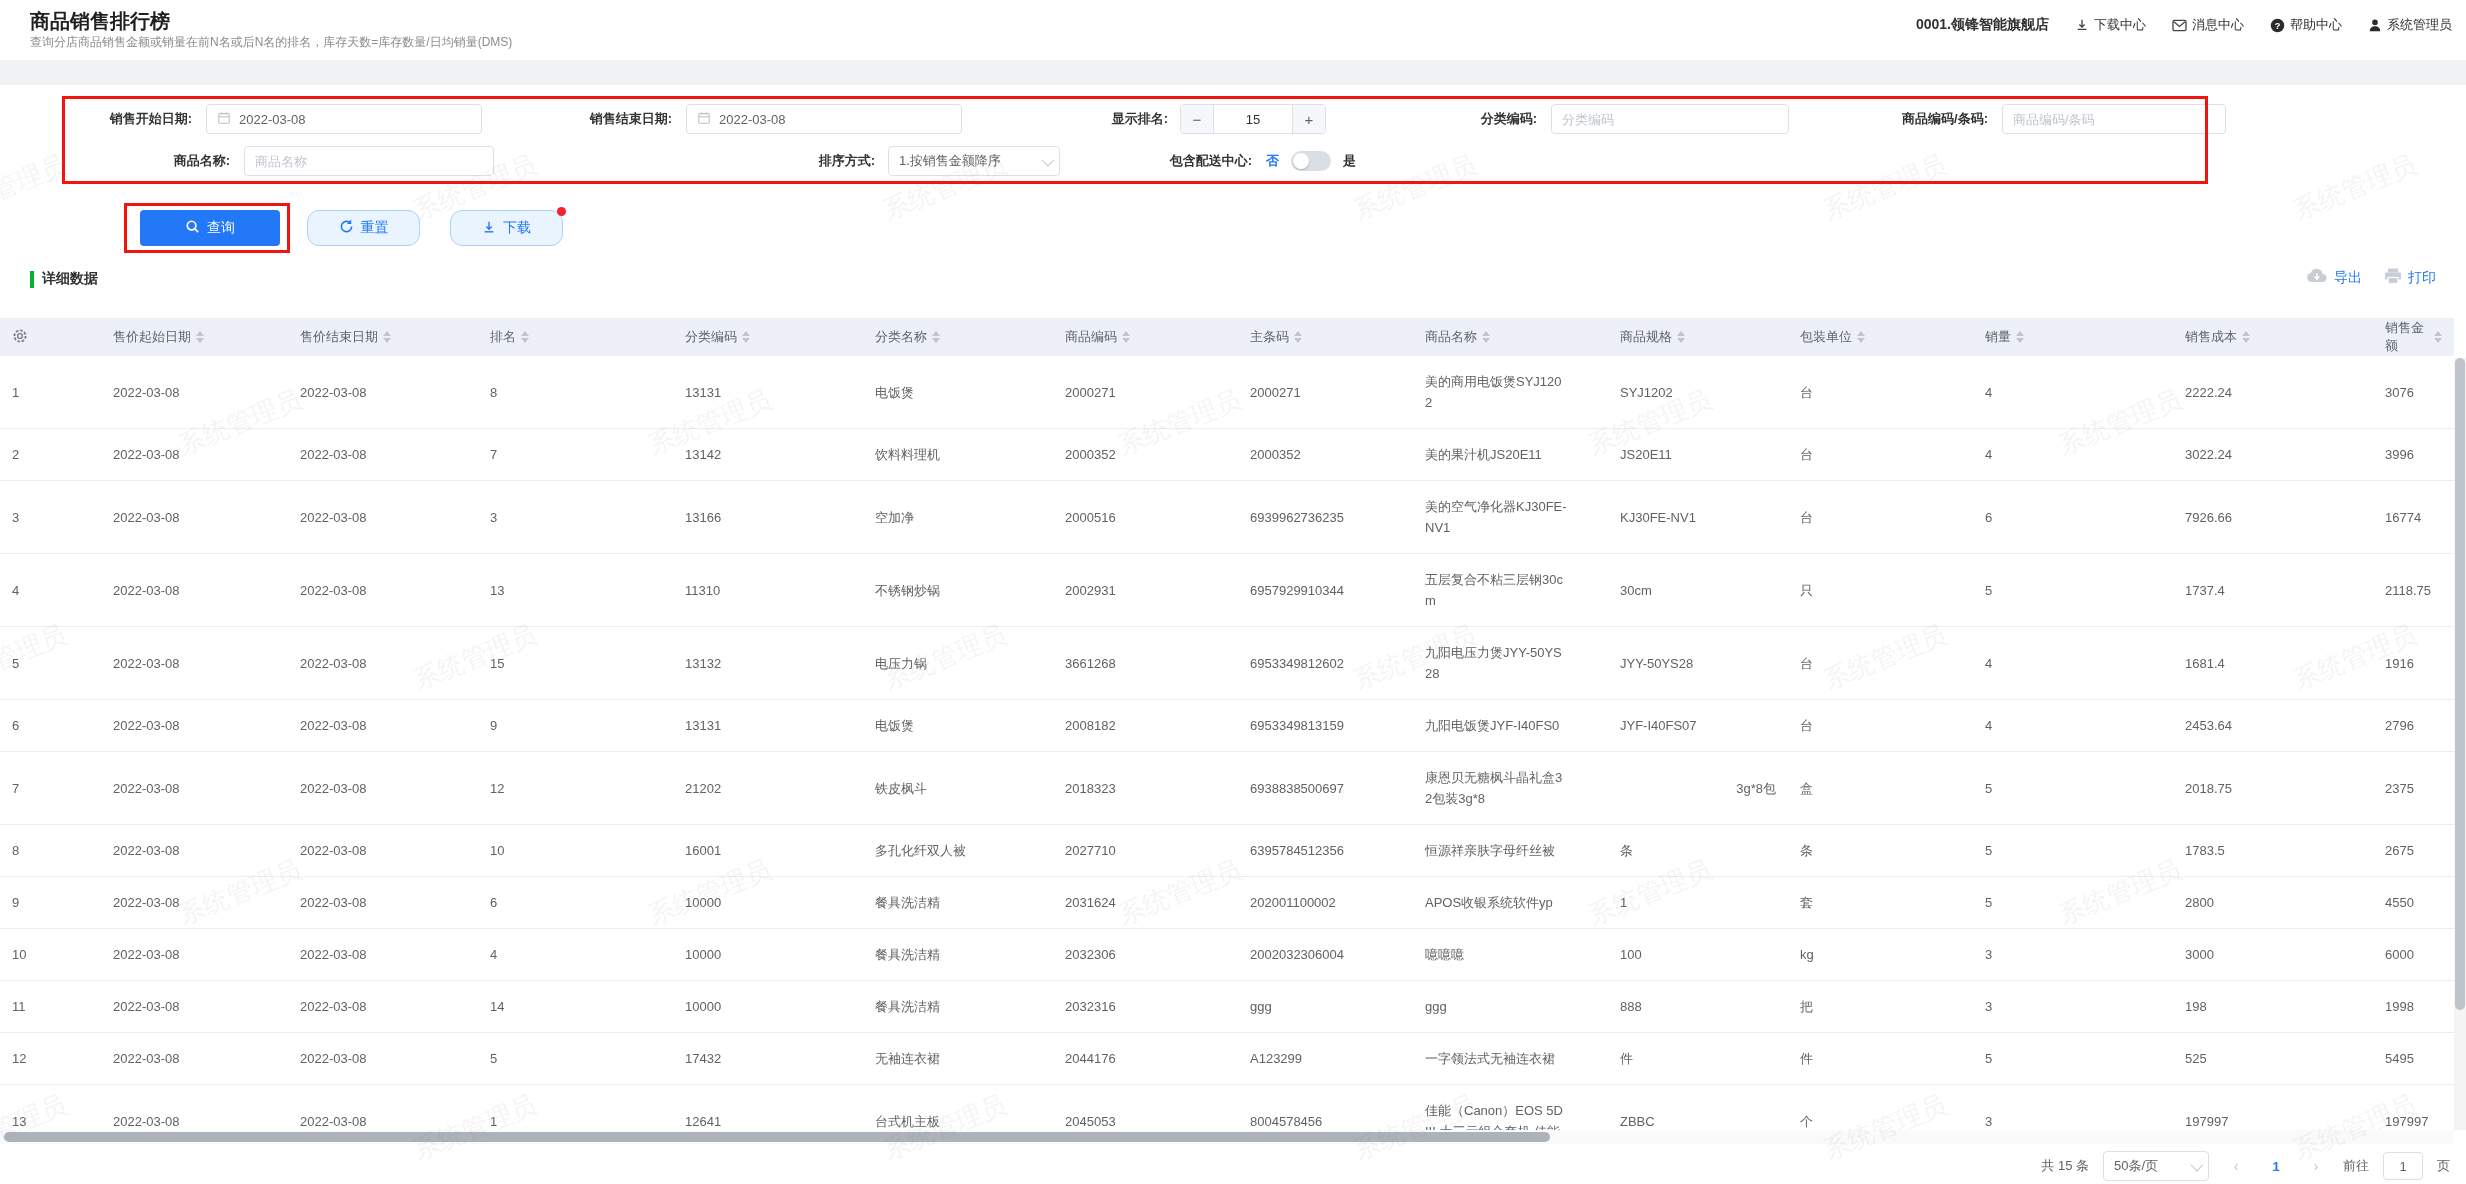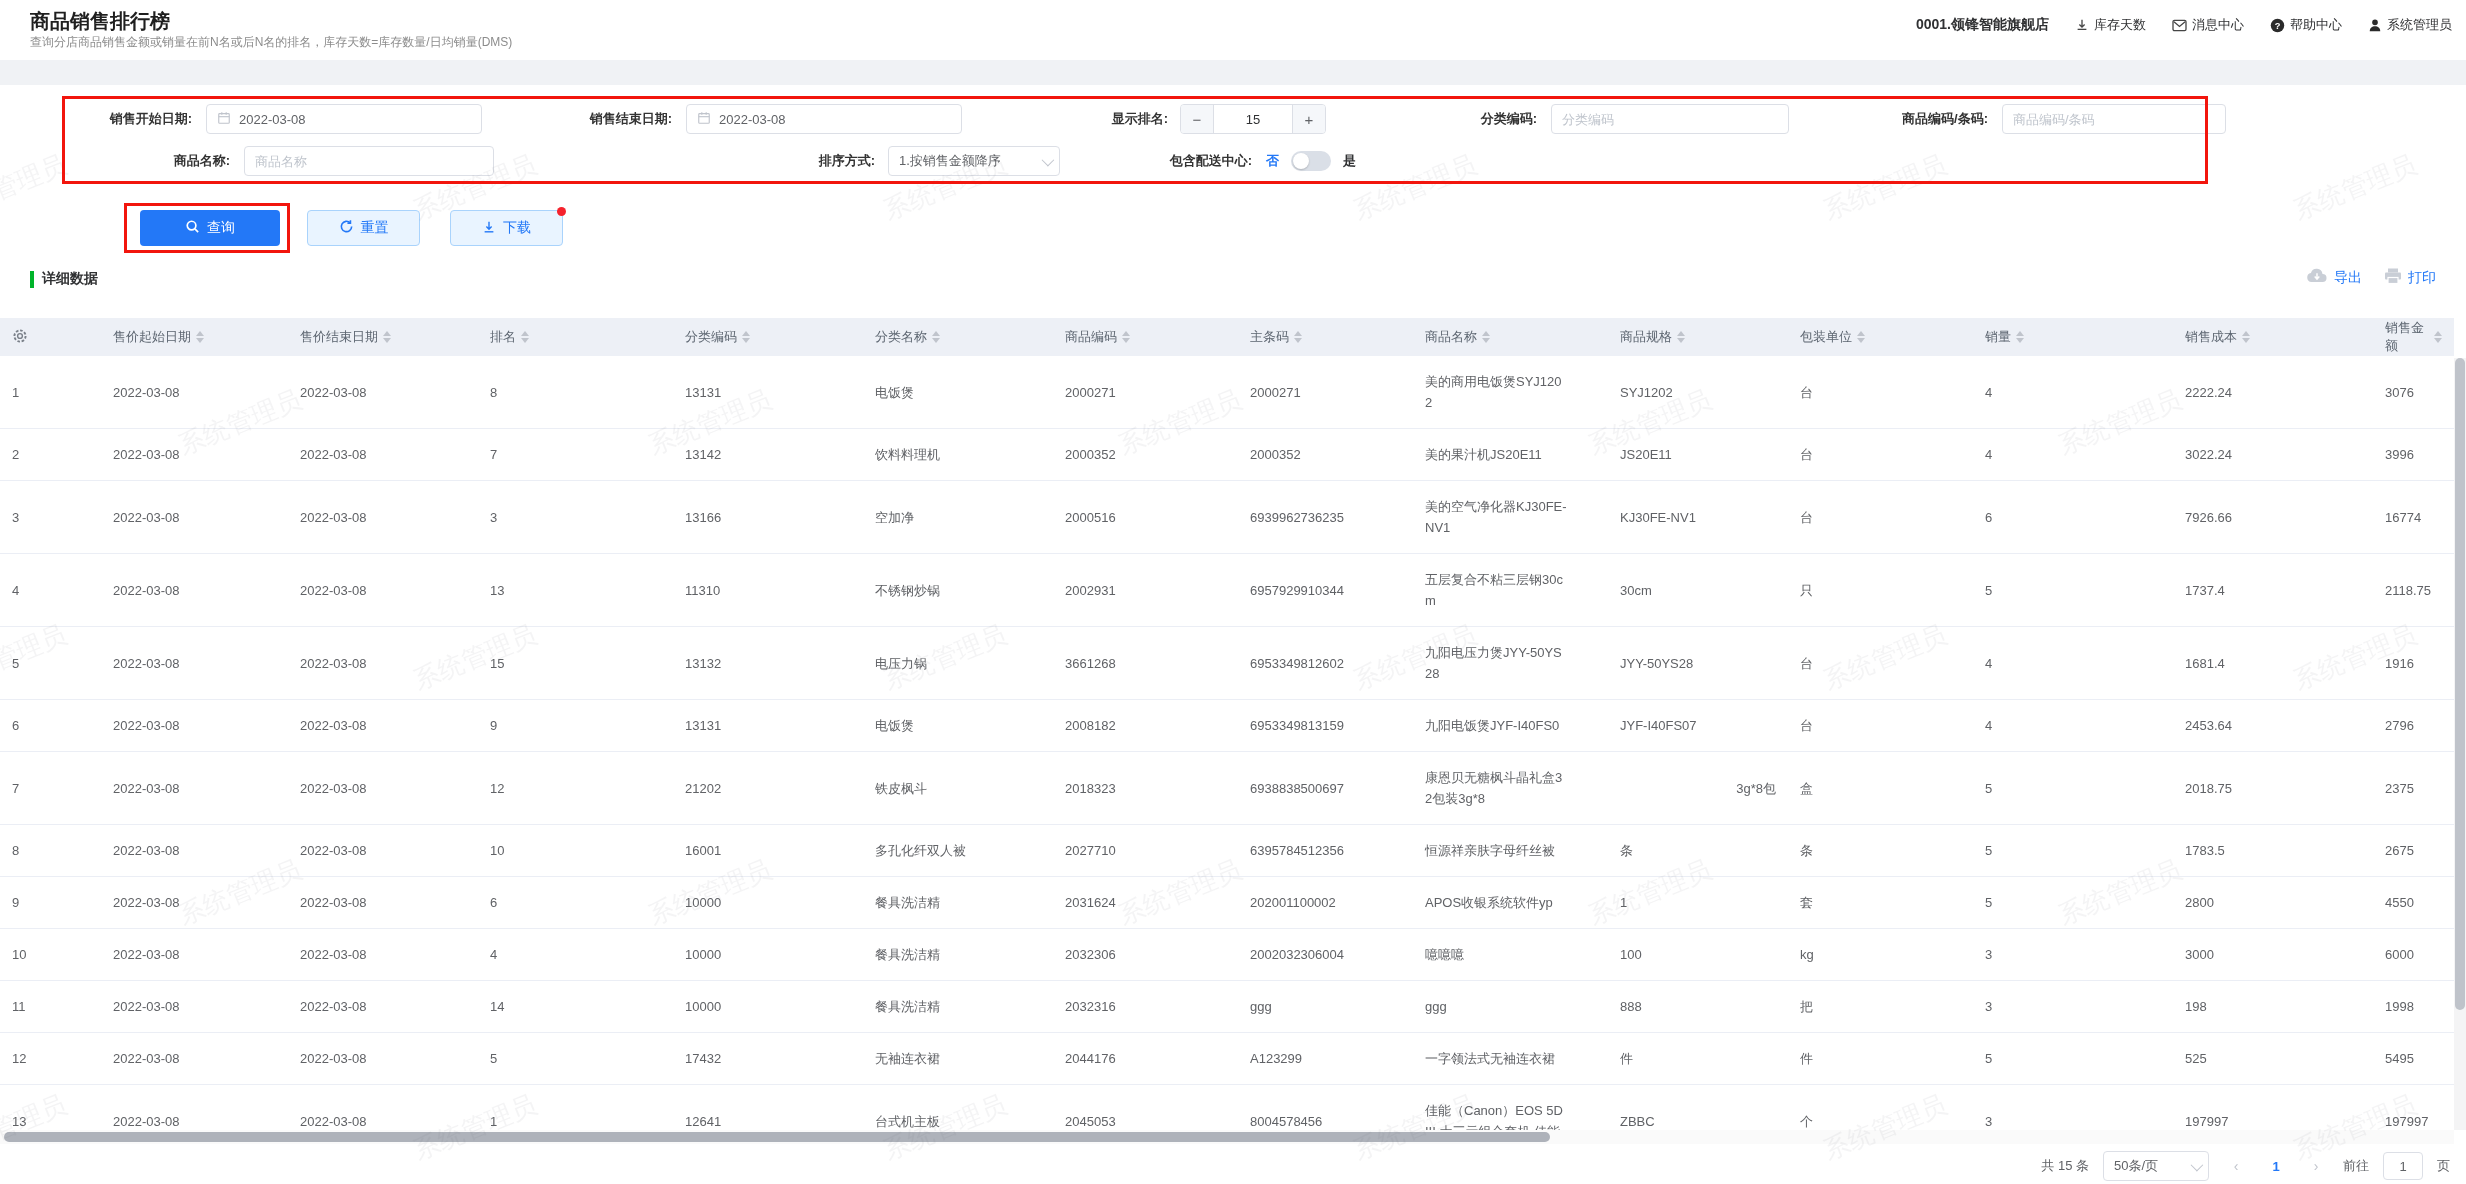--- a/index.html
+++ b/index.html
@@ -40,21 +40,21 @@
     background:#fff; box-shadow:0 1px 2px rgba(0,0,0,.2); }
   .t-no { color:#2378f7; font-weight:bold; }
   .t-yes { color:#303133; font-weight:bold; }
 
   .annot { position:absolute; border:3px solid #f2150d; pointer-events:none; z-index:50; }
 
   
   .btn-primary { position:absolute; height:36px; background:#2378f7; color:#fff; border:none; border-radius:4px;
     font-size:14px; display:flex; align-items:center; justify-content:center; gap:7px; cursor:pointer; font-family:inherit; }
   .btn-light { position:absolute; height:36px; background:#e9f4ff; color:#2378f7; border:1px solid #a9d3fc;
-    border-radius:4px; font-size:14px; display:flex; align-items:center; justify-content:center; gap:7px; cursor:pointer; font-family:inherit; }
+    border-radius:12px; font-size:14px; display:flex; align-items:center; justify-content:center; gap:7px; cursor:pointer; font-family:inherit; }
   .red-dot { position:absolute; right:-4px; top:-4px; width:9px; height:9px; border-radius:50%; background:#f5222d; }
 
   
   .section-head { position:absolute; left:0; top:268px; width:2466px; height:34px; }
   .green-bar { position:absolute; left:30px; top:3px; width:4px; height:17px; background:#00b42a; }
   .section-title { position:absolute; left:42px; top:2px; font-size:14px; font-weight:bold; color:#303133; }
   .tools { position:absolute; right:30px; top:0; display:flex; gap:22px; }
   .tool { display:flex; align-items:center; gap:6px; color:#2378f7; font-size:14px; cursor:pointer; }
 
   
@@ -98,21 +98,21 @@
   <div class="page-subtitle">查询分店商品销售金额或销量在前N名或后N名的排名，库存天数=库存数量/日均销量(DMS)</div>
   <div class="top-right">
     <span class="store-name">0001.领锋智能旗舰店</span>
     <span class="nav-item">
       <span>
           <svg width="14" height="14" viewBox="0 0 16 16">
             <path d="M8 2v8M5 7.5L8 10.5 11 7.5" stroke="#454545" stroke-width="1.5" fill="none"></path>
             <path d="M3 13h10" stroke="#454545" stroke-width="1.5"></path>
           </svg>
         </span>
-      <span>库存天数</span>
+      <span>下载中心</span>
     </span>
     <span class="nav-item">
       <span>
           <svg width="15" height="13" viewBox="0 0 16 14">
             <rect x="1" y="1.5" width="14" height="11" rx="1.5" fill="none" stroke="#454545" stroke-width="1.4"></rect>
             <path d="M2 3l6 5 6-5" fill="none" stroke="#454545" stroke-width="1.4"></path>
           </svg>
         </span>
       <span>消息中心</span>
     </span>

